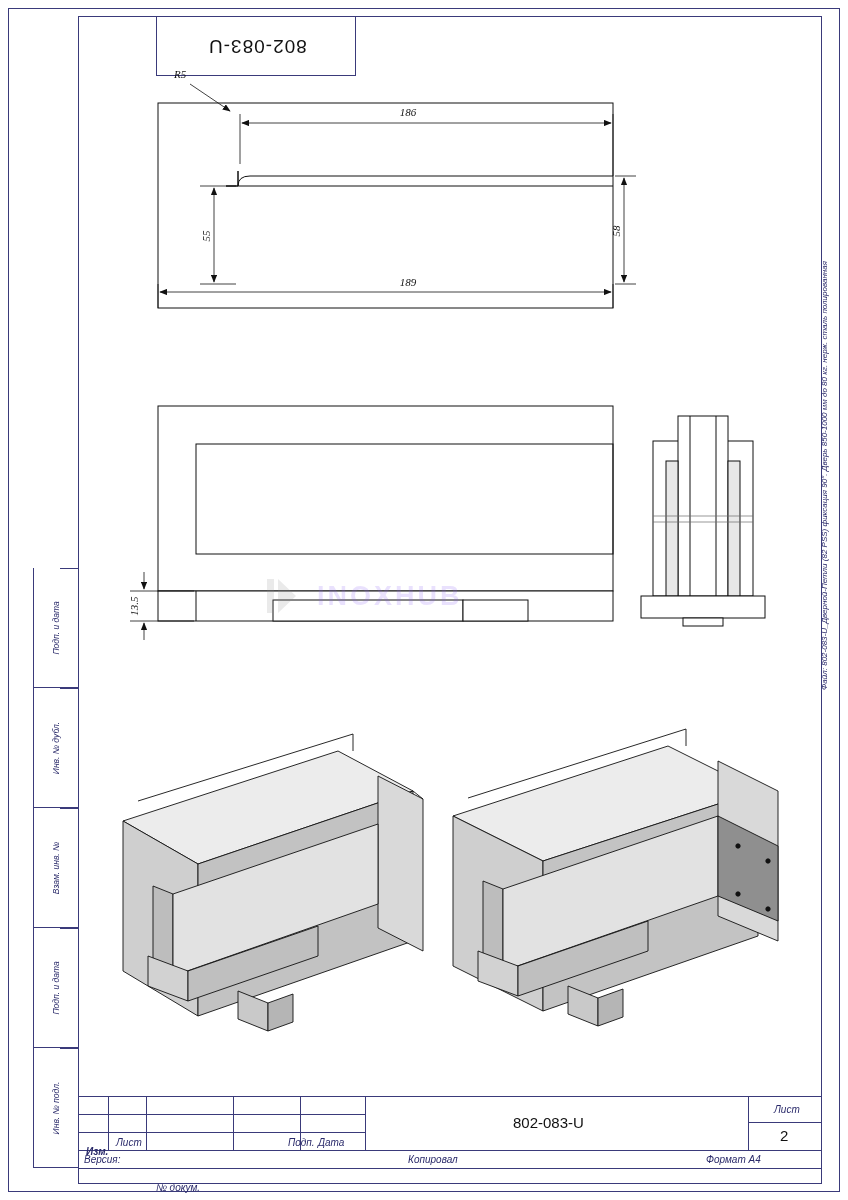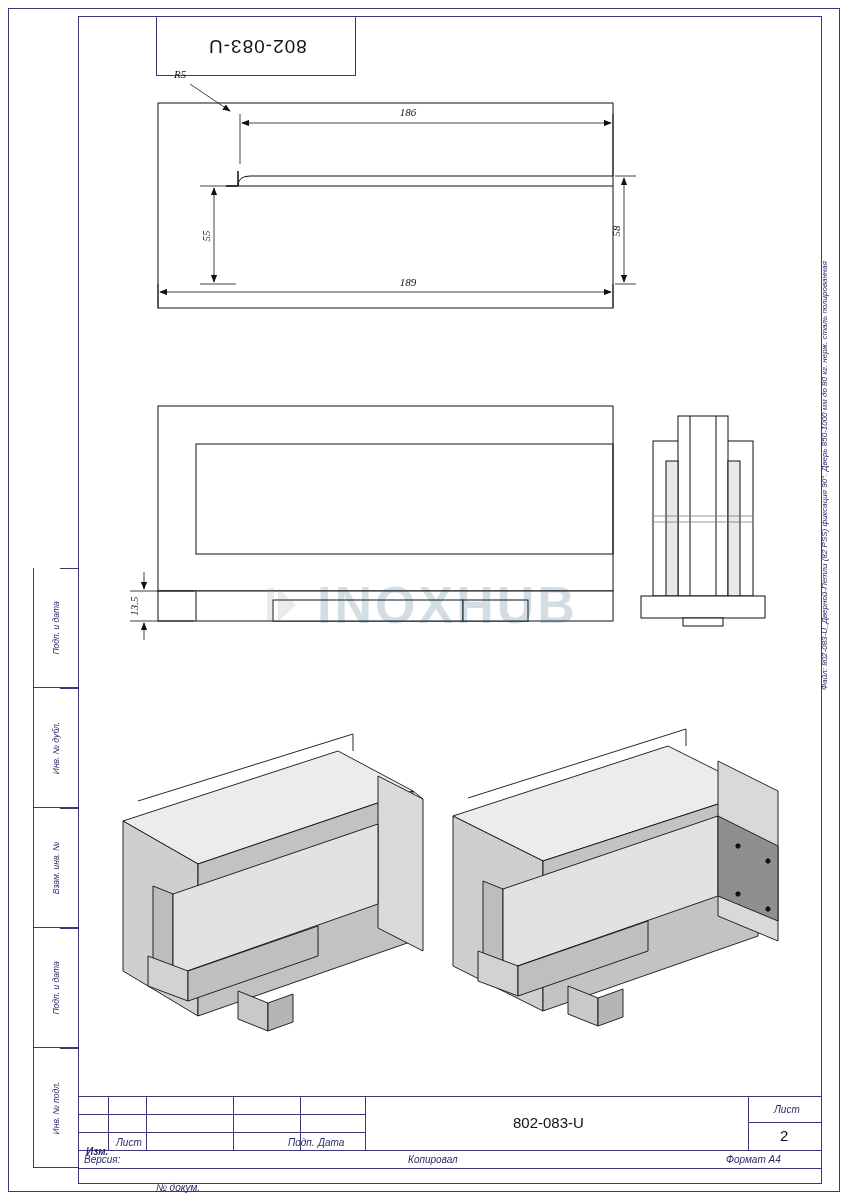--- a/index.html
+++ b/index.html
@@ -105,24 +105,24 @@
   .watermark {
     position: absolute;
     left: 265px; top: 575px;
     display: flex;
     align-items: center;
     gap: 10px;
     opacity: 0.18;
     pointer-events: none;
   }
   .watermark .wm-text {
-    font-size: 52px;
+    font-size: 27px;
     font-weight: bold;
     letter-spacing: 3px;
-    color: #0c4a6e;
+    color: #8b5cf6;
   }
   
   .titleblock {
     position: absolute;
     left: 78px;
     top: 1096px;
     width: 744px;
     height: 88px;
     box-sizing: border-box;
   }
@@ -350,16 +350,16 @@
     <span class="tb-text" style="left:78px;top:41px;margin-top:45px;">№ докум.</span>
     <span class="tb-text" style="left:178px;top:41px;margin-left:32px;">Подп.</span>
     <span class="tb-text" style="left:240px;top:41px;">Дата</span>
 
     <span class="tb-big" style="left:435px;top:18px;">802-083-U</span>
     <span class="tb-text" style="left:696px;top:8px;">Лист</span>
     <span class="tb-num" style="left:702px;top:31px;">2</span>
 
     <span class="tb-text" style="left:6px;top:58px;">Версия:</span>
     <span class="tb-text" style="left:330px;top:58px;">Копировал</span>
-    <span class="tb-text" style="left:648px;top:58px;">Формат А4</span>
+    <span class="tb-text" style="left:628px;top:58px;">Формат А4</span>
   </div>
 
 </div>
 
 </body></html>

